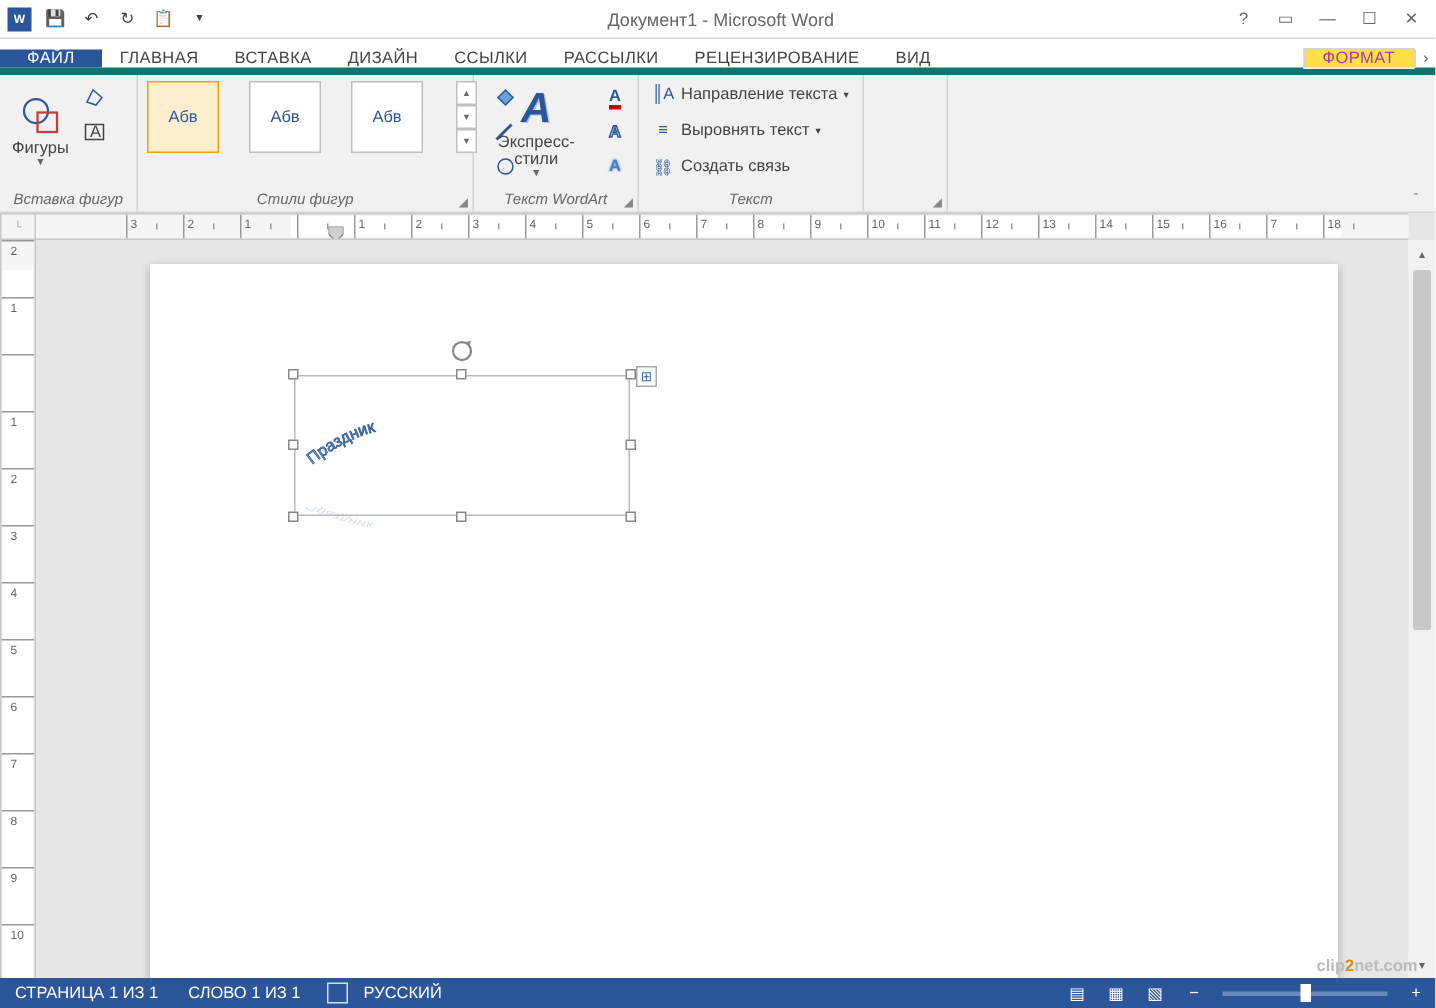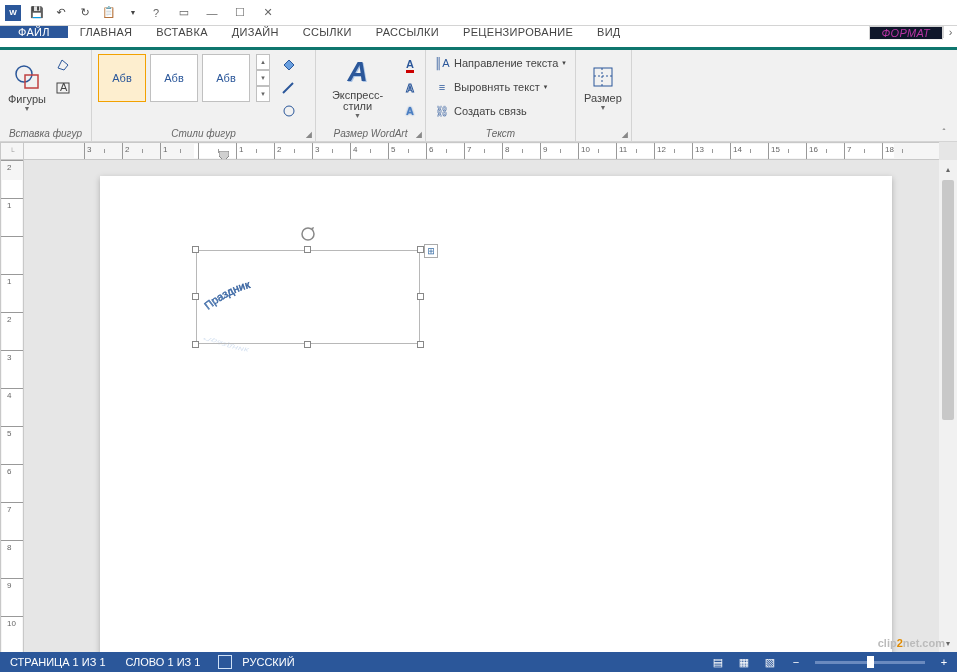--- a/index.html
+++ b/index.html
@@ -8,39 +8,39 @@
 
 .title-bar { height: 26px; background: linear-gradient(#fff, #fff); border-bottom: 1px solid #d4d4d4; display: flex; align-items: center; }
 .title-bar .word-icon { width: 16px; height: 16px; background: #2b579a; margin: 0 5px; color:#fff; font-size:8px; font-weight:bold; display:flex; align-items:center; justify-content:center; }
 .qat { display: flex; align-items: center; gap: 2px; }
 .qat-btn { width: 22px; height: 22px; display: flex; align-items: center; justify-content: center; color: #444; }
 .title-text { flex: 1; text-align: center; color: #666; font-size: 12px; }
 .win-btns { display: flex; margin-right: 4px; gap:4px;}
 .win-btn { width: 24px; height: 20px; display:flex; align-items:center; justify-content:center; color:#666; }
 
 
-.ribbon-tabs { height: 24px; background: #fff; display: flex; align-items: flex-start; border-bottom: 3px solid #0f766e; }
+.ribbon-tabs { height: 24px; background: #fff; display: flex; align-items: flex-end; border-bottom: 5px solid #0f766e; }
 .tab { padding: 0 12px; display: flex; align-items: center; color: #444; font-size: 11px; letter-spacing: 0.3px; cursor: pointer; }
 .tab.file { background: #2b579a; color: #fff; padding: 0 18px; }
-.tab.active-context { color: #b735a3; border: 1px solid #d4d4d4; border-bottom: 1px solid #f1f1f1; background: #0f172a; margin-bottom:-1px;font-style:italic;}
+.tab.active-context { color: #b735a3; border: 1px solid #d4d4d4; border-bottom: 1px solid #f1f1f1; background: #fde047; margin-bottom:-1px;}
 .tab-spacer { flex:1; }
 .tab-more { width: 14px; display:flex; align-items:center; justify-content:center; color:#666; border-left:1px solid #d4d4d4;}
 
 
 .ribbon { height: 92px; background: #f1f1f1; border-bottom: 1px solid #d4d4d4; display: flex; position:relative;}
 .group { border-right: 1px solid #d4d4d4; display: flex; flex-direction: column; padding: 2px 4px 0 4px; position:relative;}
 .group-body { flex: 1; display: flex; align-items: flex-start; gap: 2px; }
 .group-label { height: 16px; text-align: center; color: #666; font-size: 10px; display:flex; align-items:center; justify-content:center; gap:4px;font-style:italic;}
 .dlg-launcher { font-size:8px; color:#888; position:absolute; right:3px; bottom:2px;}
 .big-btn { display: flex; flex-direction: column; align-items: center; justify-content: center; padding: 2px 4px; min-width:40px; height: 70px; cursor:pointer;}
 .big-btn .lbl { color:#444; font-size:11px; text-align:center; margin-top:2px;}
 .big-btn .drop { font-size:7px; color:#666; }
 .small-col { display:flex; flex-direction:column; gap:1px; padding-top:2px;}
 .small-btn { width: 22px; height: 22px; display:flex; align-items:center; justify-content:center; color:#444; cursor:pointer;}
-.style-gal { display:flex; gap:4px; padding:2px;}
+.style-gal { display:flex; gap:20px; padding:2px;}
 .style-item { width:48px; height:48px; border:1px solid #c0c0c0; background:#fff; display:flex; align-items:center; justify-content:center; color:#2b579a; font-size:11px; cursor:pointer;}
 .style-item.sel { border:1px solid #f2a100; background:#fdeecf;}
 .gal-scroll { display:flex; flex-direction:column; margin-left:2px;}
 .gal-scroll div { width:14px; height:16px; border:1px solid #c0c0c0; background:#fff; font-size:7px; display:flex; align-items:center; justify-content:center; color:#666; cursor:pointer;}
 .row-btn { height:22px; display:flex; align-items:center; gap:4px; padding:0 4px; color:#444; cursor:pointer; white-space:nowrap;}
 .row-btn .ic { width:16px; display:flex; justify-content:center; color:#2b579a;}
 .collapse-btn { position:absolute; right:4px; bottom:2px; width:18px; height:14px; color:#666; font-size:9px; display:flex; align-items:center; justify-content:center; cursor:pointer;}
 
 
 .workspace { position:absolute; top:142px; left:0; right:0; bottom:20px; background:#e6e6e6; }
@@ -93,20 +93,21 @@
 
 <div class="title-bar">
   <div class="word-icon">W</div>
   <div class="qat">
     <div class="qat-btn">💾</div>
     <div class="qat-btn">↶</div>
     <div class="qat-btn">↻</div>
     <div class="qat-btn">📋</div>
     <div class="qat-btn" style="font-size:7px;">▼</div>
   </div>
+  <div class="title-text">Документ1 - Microsoft Word</div>
   <div class="win-btns">
     <div class="win-btn">?</div>
     <div class="win-btn">▭</div>
     <div class="win-btn">—</div>
     <div class="win-btn">☐</div>
     <div class="win-btn">✕</div>
   </div>
 </div>
 
 <div class="ribbon-tabs">
@@ -198,21 +199,21 @@
             <span style="font-weight:bold; color:#2b579a; border-bottom:3px solid #c00;">A</span>
           </div>
         <div class="small-btn">
             <span style="font-weight:bold; color:transparent; -webkit-text-stroke:1px #2b579a;">A</span>
           </div>
         <div class="small-btn">
             <span style="font-weight:bold; color:#4a7ec2; text-shadow:0 0 2px #4a7ec2;">A</span>
           </div>
       </div>
     </div>
-    <div class="group-label">Размер WordArt</div>
+    <div class="group-label">Текст WordArt</div>
     <div class="dlg-launcher">◢</div>
   </div>
 
   <div class="group" style="width:150px;">
     <div class="group-body" style="flex-direction:column; align-items:stretch;">
       <div class="row-btn">
           <span class="ic">║A</span>
           <span>Направление текста</span>
           <span style="font-size:7px;">▾</span>
         </div>
@@ -224,30 +225,20 @@
       <div class="row-btn">
           <span class="ic">⛓</span>
           <span>Создать связь</span>
         </div>
     </div>
     <div class="group-label">Текст</div>
   </div>
 
 
   <div class="group" style="width:56px;">
-    <div class="group-body">
-      <div class="big-btn">
-        <svg width="26" height="26">
-            <rect x="4" y="4" width="18" height="18" fill="none" stroke="#2b579a"></rect>
-            <path d="M4 12 h18 M12 4 v18" stroke="#2b579a" stroke-dasharray="2 2"></path>
-          </svg>
-        <div class="lbl">Размер</div>
-        <div class="drop">▼</div>
-      </div>
-    </div>
     <div class="group-label"></div>
     <div class="dlg-launcher">◢</div>
   </div>
 
   <div class="collapse-btn">ˆ</div>
 </div>
 
 <div class="workspace">
   <div class="ruler-corner">└</div>
   <div class="h-ruler">

